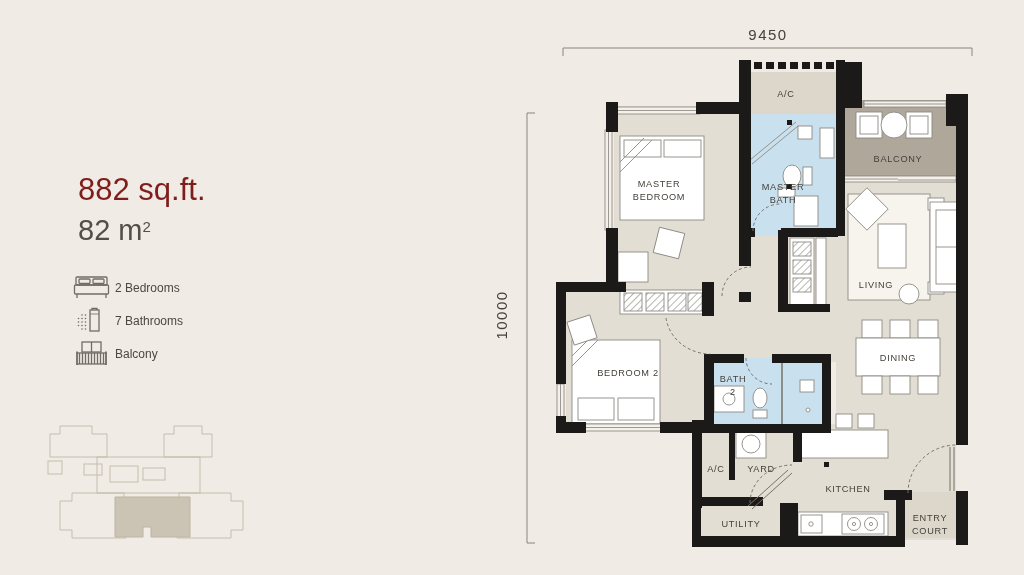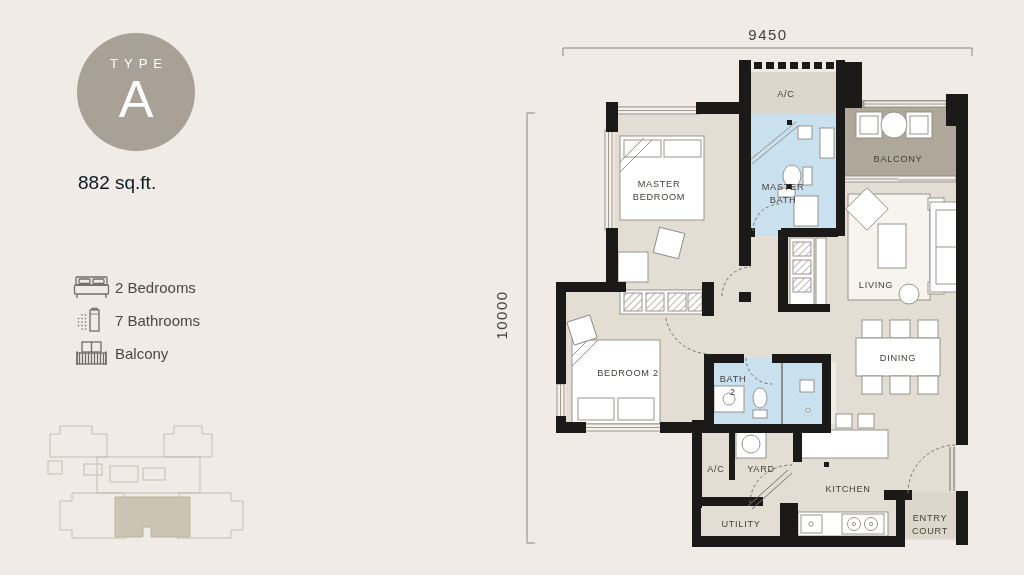--- a/index.html
+++ b/index.html
@@ -8,42 +8,39 @@
     background:#F0EBE4;font-family:"Liberation Sans",sans-serif;color:#4B4741;
   }
   .abs{position:absolute;}
   
   #type-badge{
     left:77px;top:33px;width:118px;height:118px;border-radius:50%;
     background:#A9A195;color:#FFFFFF;text-align:center;
   }
   #badge-type-label{display:block;margin-top:23px;font-size:13px;letter-spacing:6px;text-indent:6px;}
   #badge-letter{display:block;margin-top:2px;font-size:52px;line-height:52px;font-weight:400;}
-  #area-sqft{left:78px;top:172px;font-size:19px;color:#0f172a;}
+  #area-sqft{left:78px;top:172px;font-size:31px;color:#7f1d1d;}
   #area-m2{left:78px;top:214px;font-size:29px;color:#534E48;}
   #area-m2 sup{font-size:15px;vertical-align:8px;}
   #features{left:73px;top:271px;}
   .feature-row{display:flex;align-items:center;height:33px;}
   .feature-icon{width:42px;display:flex;align-items:center;}
-  .feature-label{font-size:15px;color:#4B4741;}
+  .feature-label{font-size:12px;color:#4B4741;}
   svg text{font-family:"Liberation Sans",sans-serif;}
   .room-label{font-size:9.2px;letter-spacing:.7px;fill:#45413C;text-anchor:middle;}
   .dim-label{font-size:15px;letter-spacing:1.5px;fill:#45413C;text-anchor:middle;}
 </style>
 </head>
 <body>
 
 <div id="canvas">
 
-  <div id="type-badge" class="abs">
-    <span id="badge-type-label">TYPE</span>
-    <span id="badge-letter">A</span>
-  </div>
 
   <div id="area-sqft" class="abs">882 sq.ft.</div>
+  <div id="area-m2" class="abs"><span>82 m</span><sup>2</sup></div>
 
   <div id="features" class="abs">
     <div class="feature-row">
       <span class="feature-icon">
         <svg width="37" height="26" viewBox="0 0 37 26" fill="none" stroke="#716D65" stroke-width="1.3">
           <rect x="3" y="2" width="31" height="8" rx="1"></rect>
           <rect x="6" y="4" width="11" height="4.5" rx="1"></rect>
           <rect x="20" y="4" width="11" height="4.5" rx="1"></rect>
           <rect x="1.5" y="10" width="34" height="9" rx="1"></rect>
           <path d="M4,19 v4 M33,19 v4"></path>

